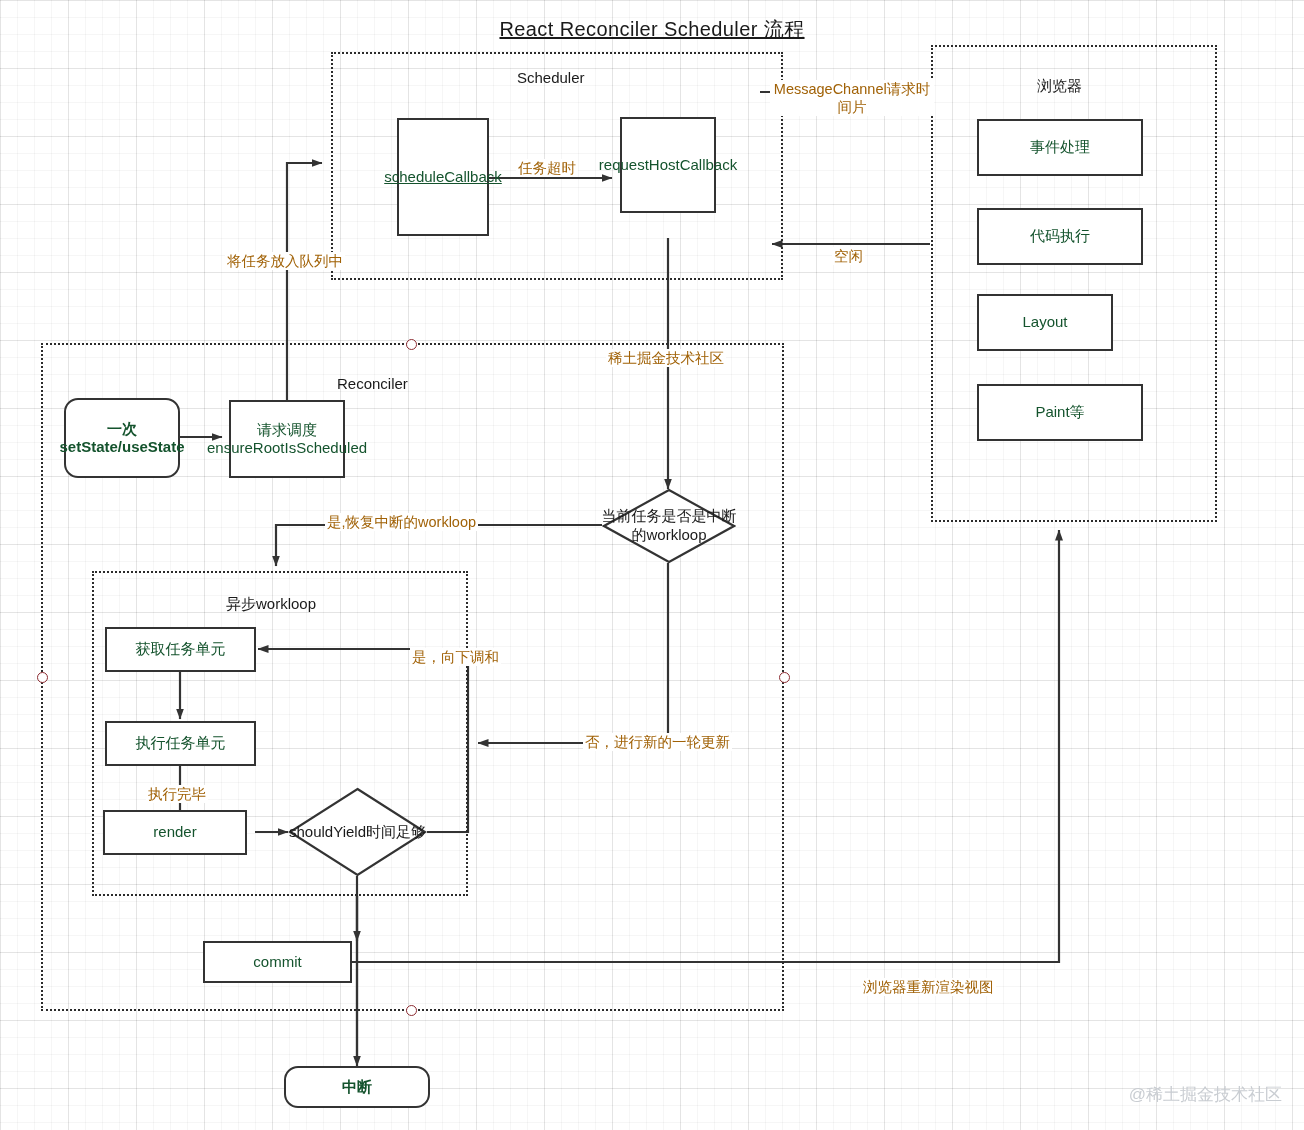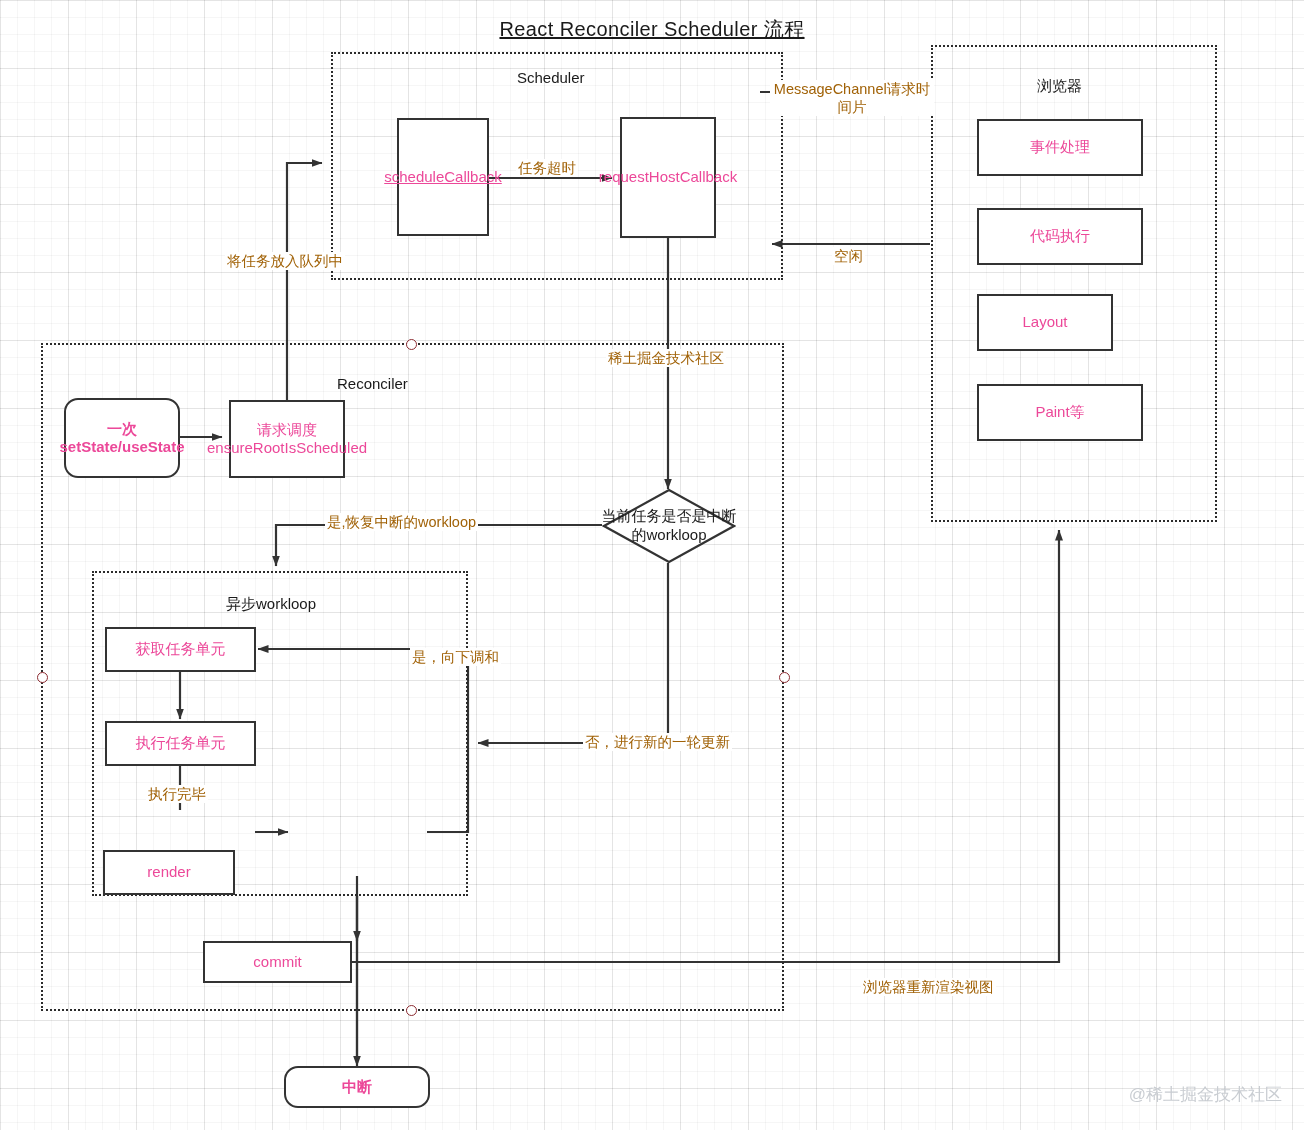--- a/index.html
+++ b/index.html
@@ -27,21 +27,21 @@
     left: 0; top: 0;
     width: 1304px;
     height: 1130px;
     pointer-events: none;
   }
   .node {
     position: absolute;
     box-sizing: border-box;
     border: 2px solid #333333;
     background: #ffffff;
-    color: #ec4899;
+    color: #14532d;
     display: flex;
     align-items: center;
     justify-content: center;
     text-align: center;
     line-height: 1.22;
     font-size: 15px;
     z-index: 3;
   }
   .node.rounded { border-radius: 14px; font-weight: bold; }
   .group-label {
@@ -181,44 +181,50 @@
     </g>
   </svg>
 
   <svg id="svg-layer-2" style="position:absolute;left:0;top:0;width:1304px;height:1130px;pointer-events:none;z-index:2;" viewBox="0 0 1304 1130">
     <g stroke="#333333" stroke-width="2.2" fill="none">
       <path d="M357,896 L357,1063"></path>
     </g>
   </svg>
 
   <div class="node" style="left:397px; top:118px; width:92px; height:118px;text-decoration:underline;">scheduleCallback</div>
-  <div class="node" style="left:620px; top:117px; width:96px; height:121px;">requestHostCallback</div>
+  <div class="node" style="left:620px; top:117px; width:96px; height:96px;">requestHostCallback</div>
 
   <div class="node" style="left:977px; top:119px; width:166px; height:57px;">事件处理</div>
   <div class="node" style="left:977px; top:208px; width:166px; height:57px;">代码执行</div>
   <div class="node" style="left:977px; top:294px; width:136px; height:57px;">Layout</div>
   <div class="node" style="left:977px; top:384px; width:166px; height:57px;">Paint等</div>
 
   <div class="node rounded" style="left:64px; top:398px; width:116px; height:80px;">一次setState/useState</div>
   <div class="node" style="left:229px; top:400px; width:116px; height:78px;">请求调度ensureRootIsScheduled</div>
 
   <div class="node" style="left:105px; top:627px; width:151px; height:45px;">获取任务单元</div>
   <div class="node" style="left:105px; top:721px; width:151px; height:45px;">执行任务单元</div>
-  <div class="node" style="left:103px; top:810px; width:132px; height:45px;margin-top:40px;">render</div>
+  <div class="node" style="left:103px; top:810px; width:144px; height:45px;">render</div>
 
   <div class="node" style="left:203px; top:941px; width:149px; height:42px;">commit</div>
   <div class="node rounded" style="left:284px; top:1066px; width:146px; height:42px;">中断</div>
 
   <div class="diamond-wrap" style="left:602px; top:488px; width:134px; height:76px;">
     <svg width="134" height="76" viewBox="0 0 134 76">
       <polygon points="67,2 132,38 67,74 2,38" fill="#ffffff" stroke="#333333" stroke-width="2.2"></polygon>
     </svg>
     <div class="diamond-text" style="width:140px; left:-3px;">当前任务是否是中断的workloop</div>
   </div>
 
+  <div class="diamond-wrap" style="left:288px; top:787px; width:139px; height:90px;">
+    <svg width="139" height="90" viewBox="0 0 139 90">
+      <polygon points="69.5,2 137,45 69.5,88 2,45" fill="#ffffff" stroke="#333333" stroke-width="2.2"></polygon>
+    </svg>
+    <div class="diamond-text" style="width:145px; left:-3px;">shouldYield时间足够</div>
+  </div>
 
   <div class="edge-label" style="left:516px; top:159px;">任务超时</div>
 
   <div class="edge-label" style="left:770px; top:80px; width:160px; white-space:normal;">MessageChannel请求时间片</div>
 
   <div class="edge-label" style="left:832px; top:247px;">空闲</div>
 
   <div class="edge-label" style="left:225px; top:252px;">将任务放入队列中</div>
 
   <div class="edge-label" style="left:606px; top:349px;">稀土掘金技术社区</div>

